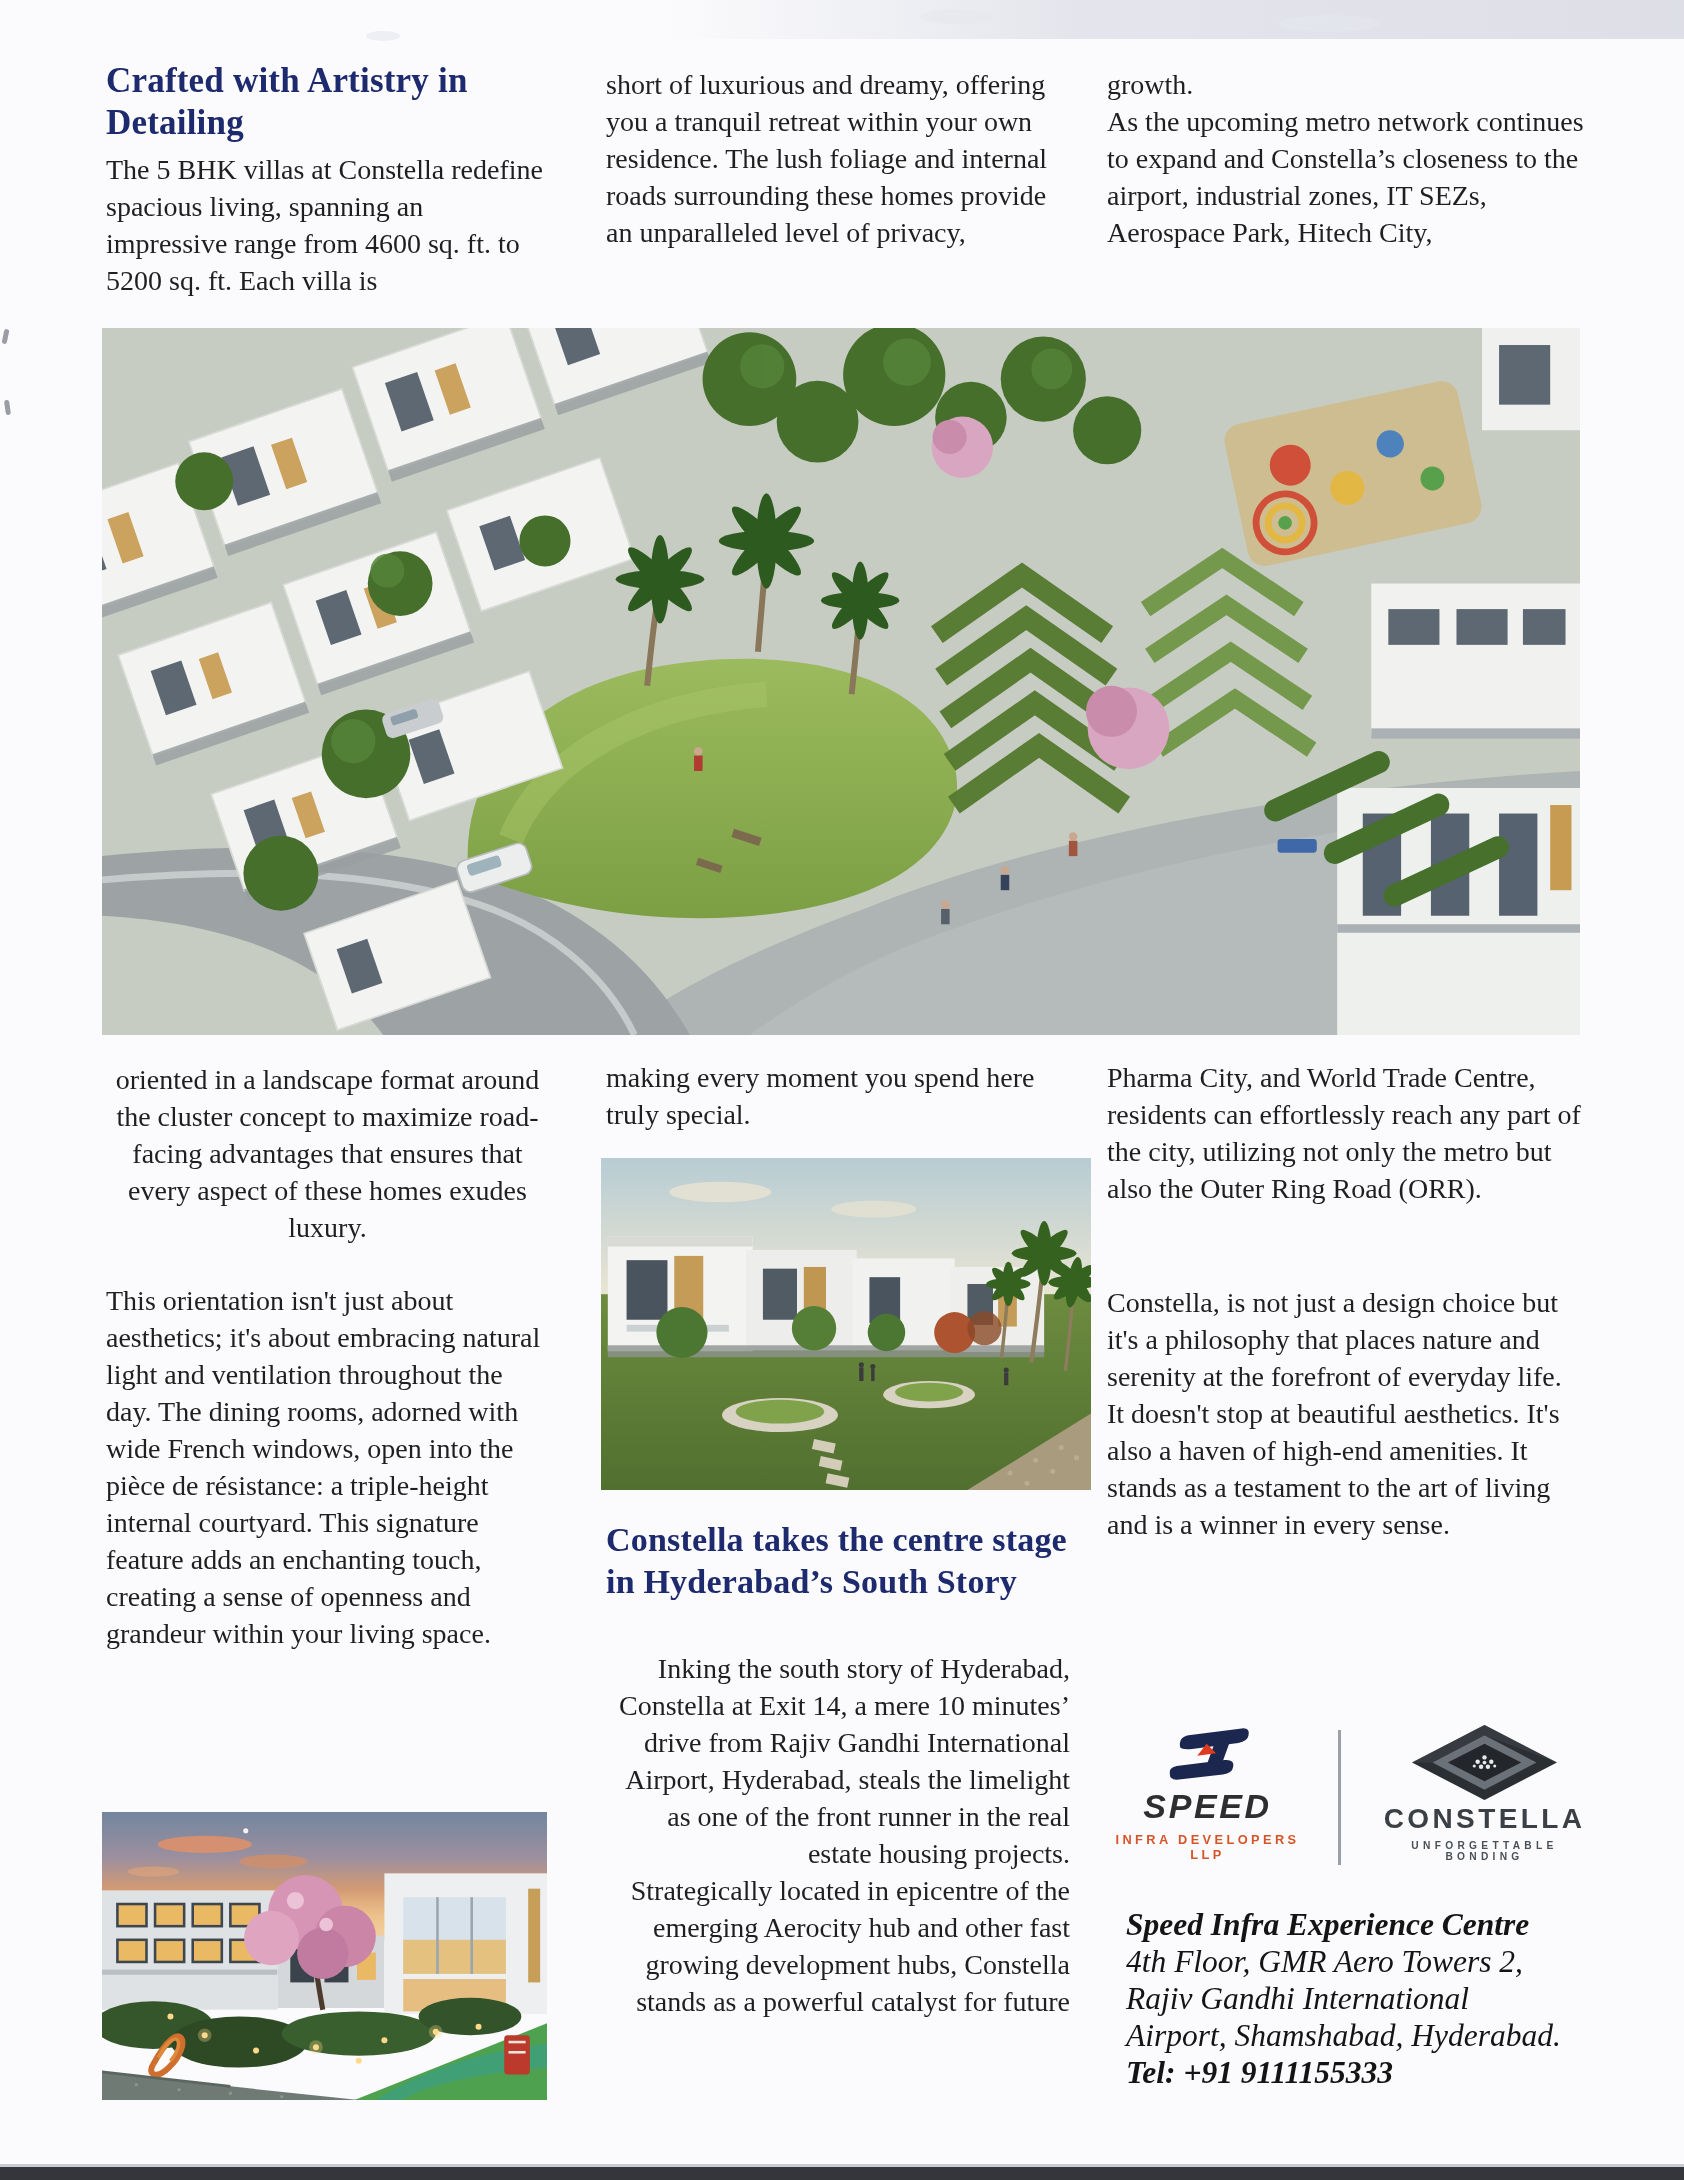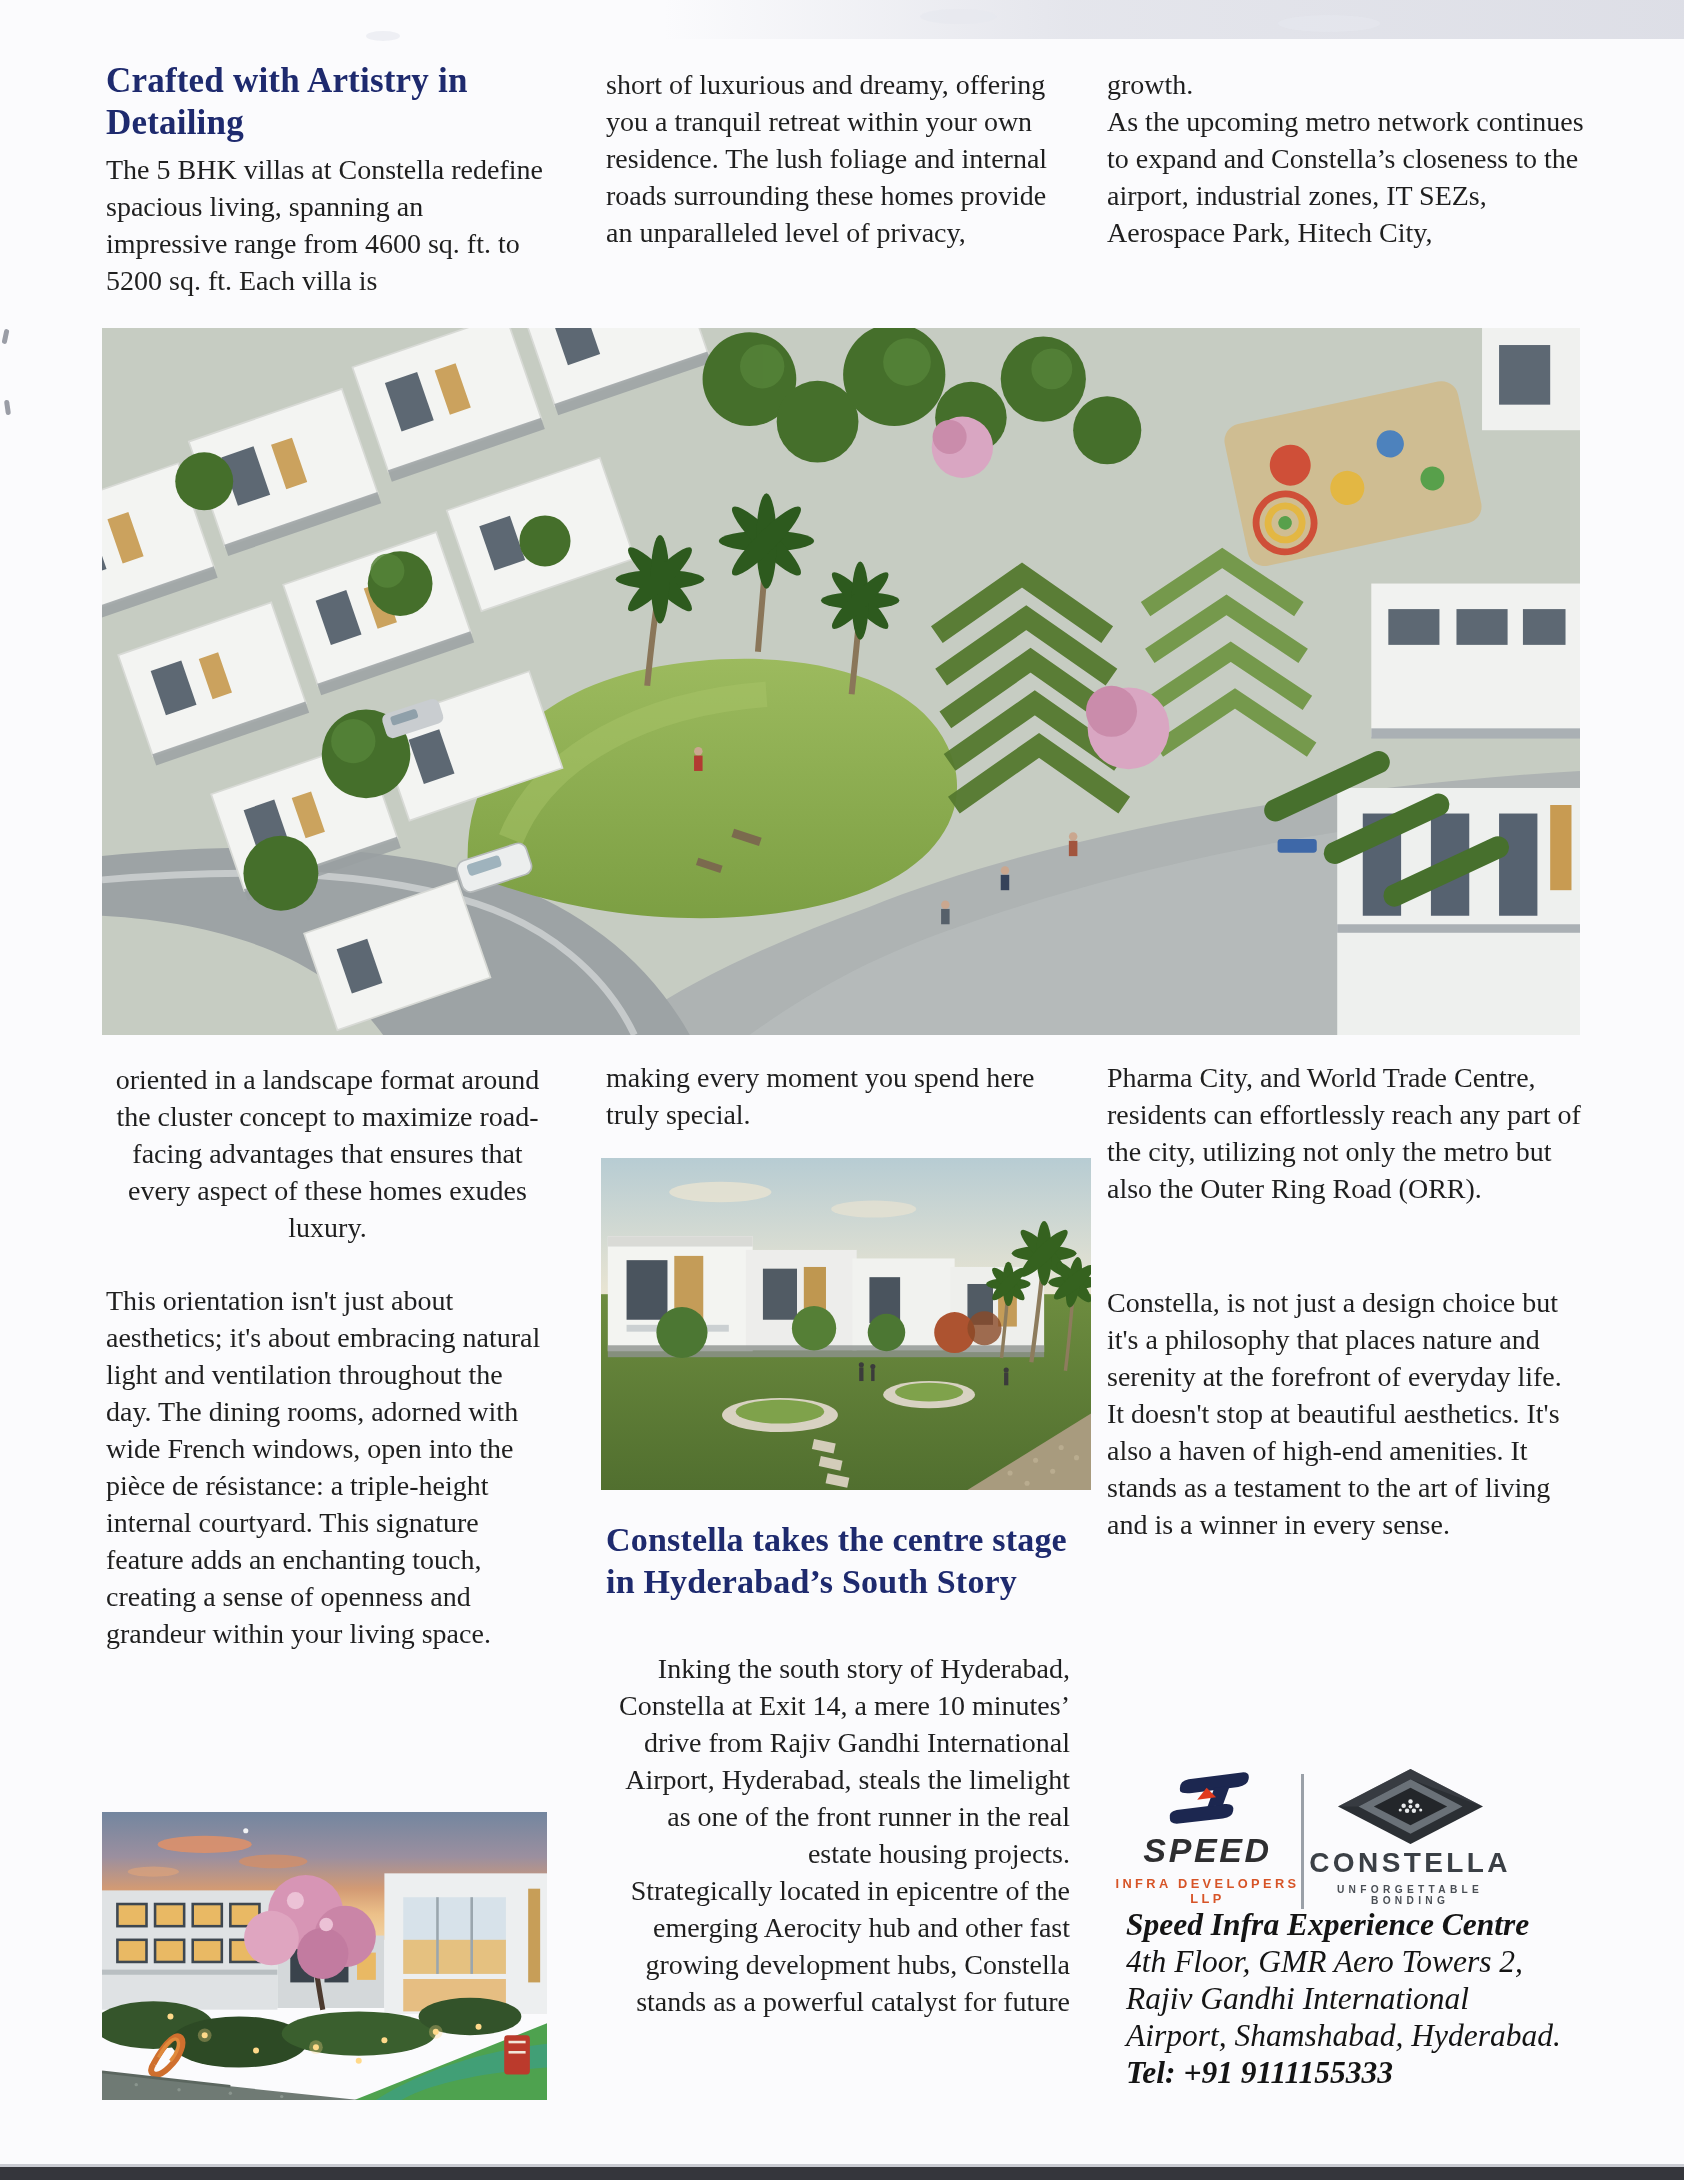--- a/index.html
+++ b/index.html
@@ -22,22 +22,22 @@
   .abs{position:absolute;}
   .h-navy{
     font-weight:bold;color:var(--heading,#1e2a6e);
     font-size:35px;line-height:42px;letter-spacing:0.2px;
   }
   .body-text{font-size:28px;line-height:37px;color:#1f1f1f;}
   .photo{position:absolute;display:block;}
   .photo svg{display:block;width:100%;height:100%;}
 
   
-  .logo-row{position:absolute;left:1114px;top:1769px;width:477px;height:153px;
-    display:flex;align-items:flex-start;justify-content:flex-start;
+  .logo-row{position:absolute;left:1114px;top:1725px;width:477px;height:153px;
+    display:flex;align-items:flex-start;justify-content:space-between;
     font-family:"Liberation Sans", sans-serif;}
   .logo-speed{width:187px;text-align:center;}
   .logo-speed .glyph{width:89px;height:60px;margin:0 auto;}
   .logo-speed .name{font-weight:bold;font-style:italic;font-size:34px;letter-spacing:2.6px;color:#2e2e30;margin-top:1.7px;}
   .logo-speed .tagline{font-size:12.8px;letter-spacing:3.4px;color:var(--speed_red,#d75427);margin-top:6.8px;font-weight:bold;}
   .logo-divider{width:2.6px;height:135px;background:#9aa0a8;margin-top:5.1px;}
   .logo-constella{width:213px;text-align:center;}
   .logo-constella .glyph{width:145px;height:75px;margin:0 auto;}
   .logo-constella .name{font-weight:bold;font-size:28px;letter-spacing:3.4px;color:var(--logo_dark,#3b4046);margin-top:3.4px;}
   .logo-constella .tagline{font-size:10.2px;letter-spacing:4.3px;color:#4a4f55;margin-top:5.1px;font-weight:bold;}

